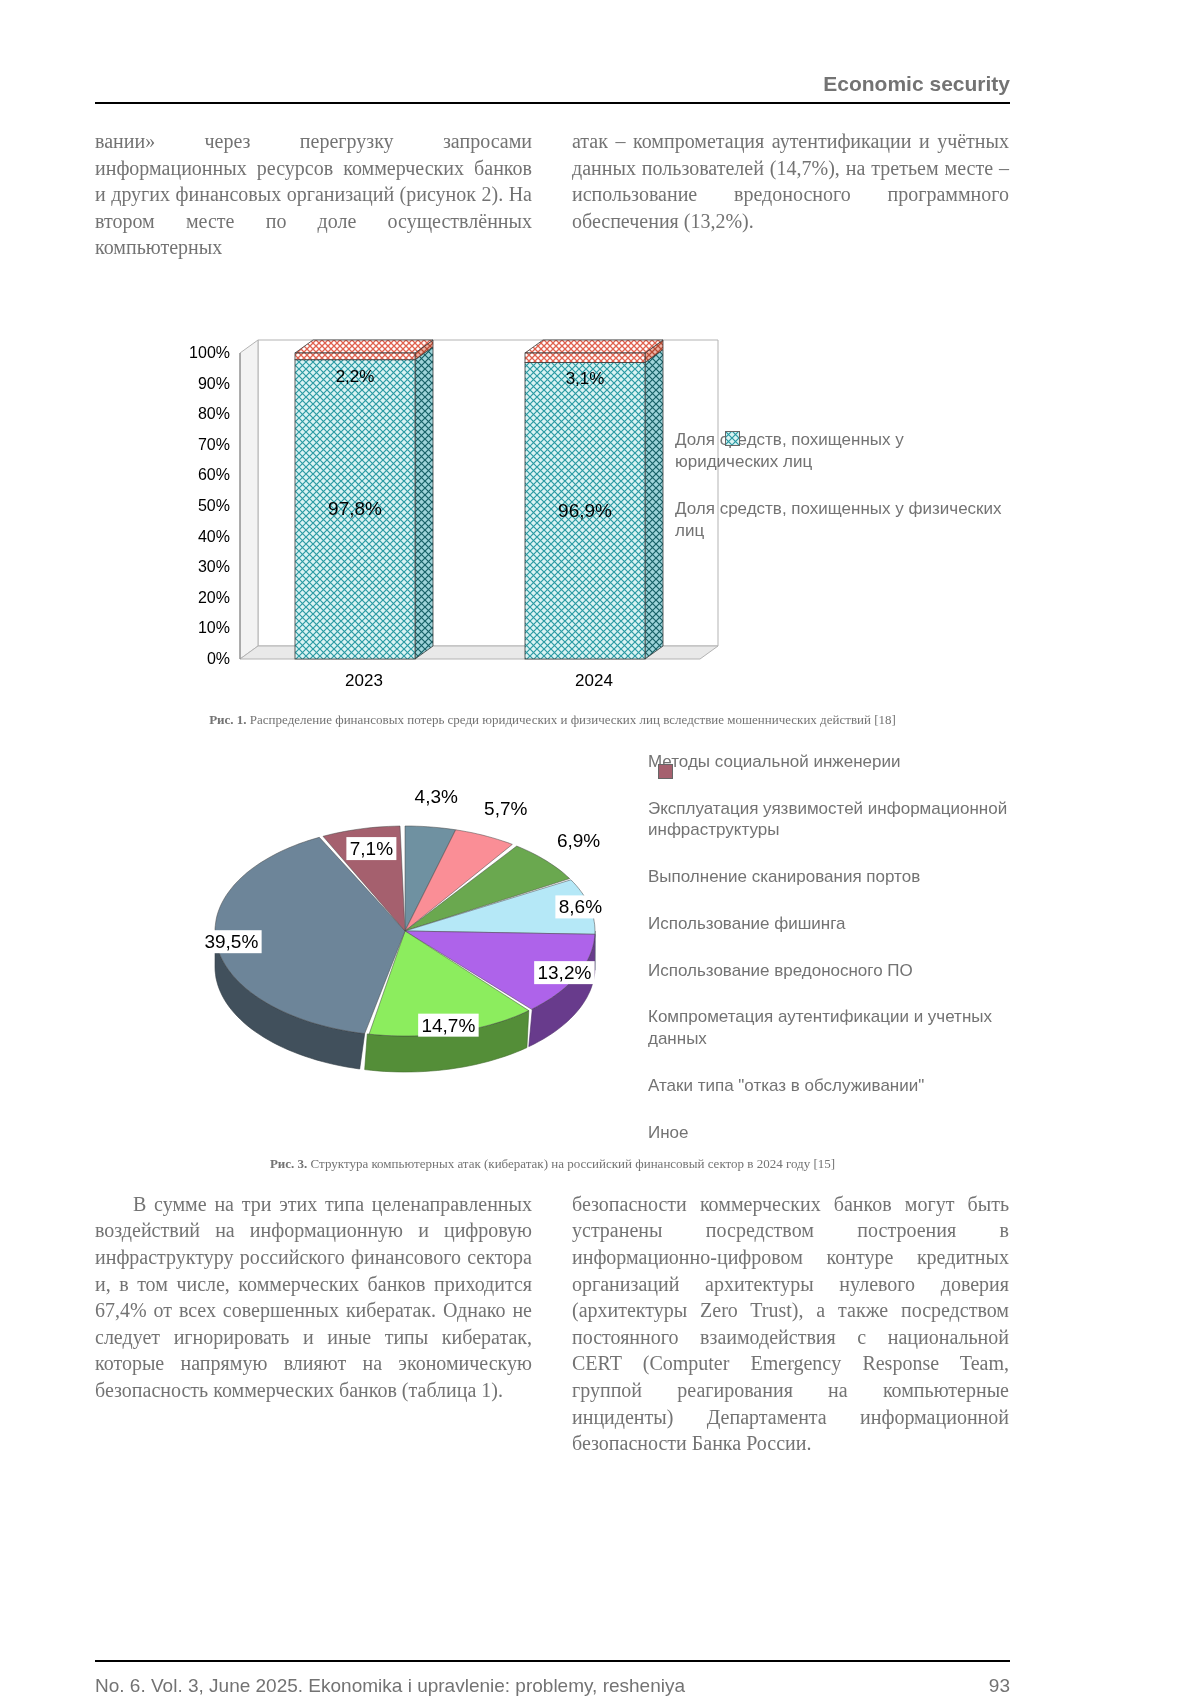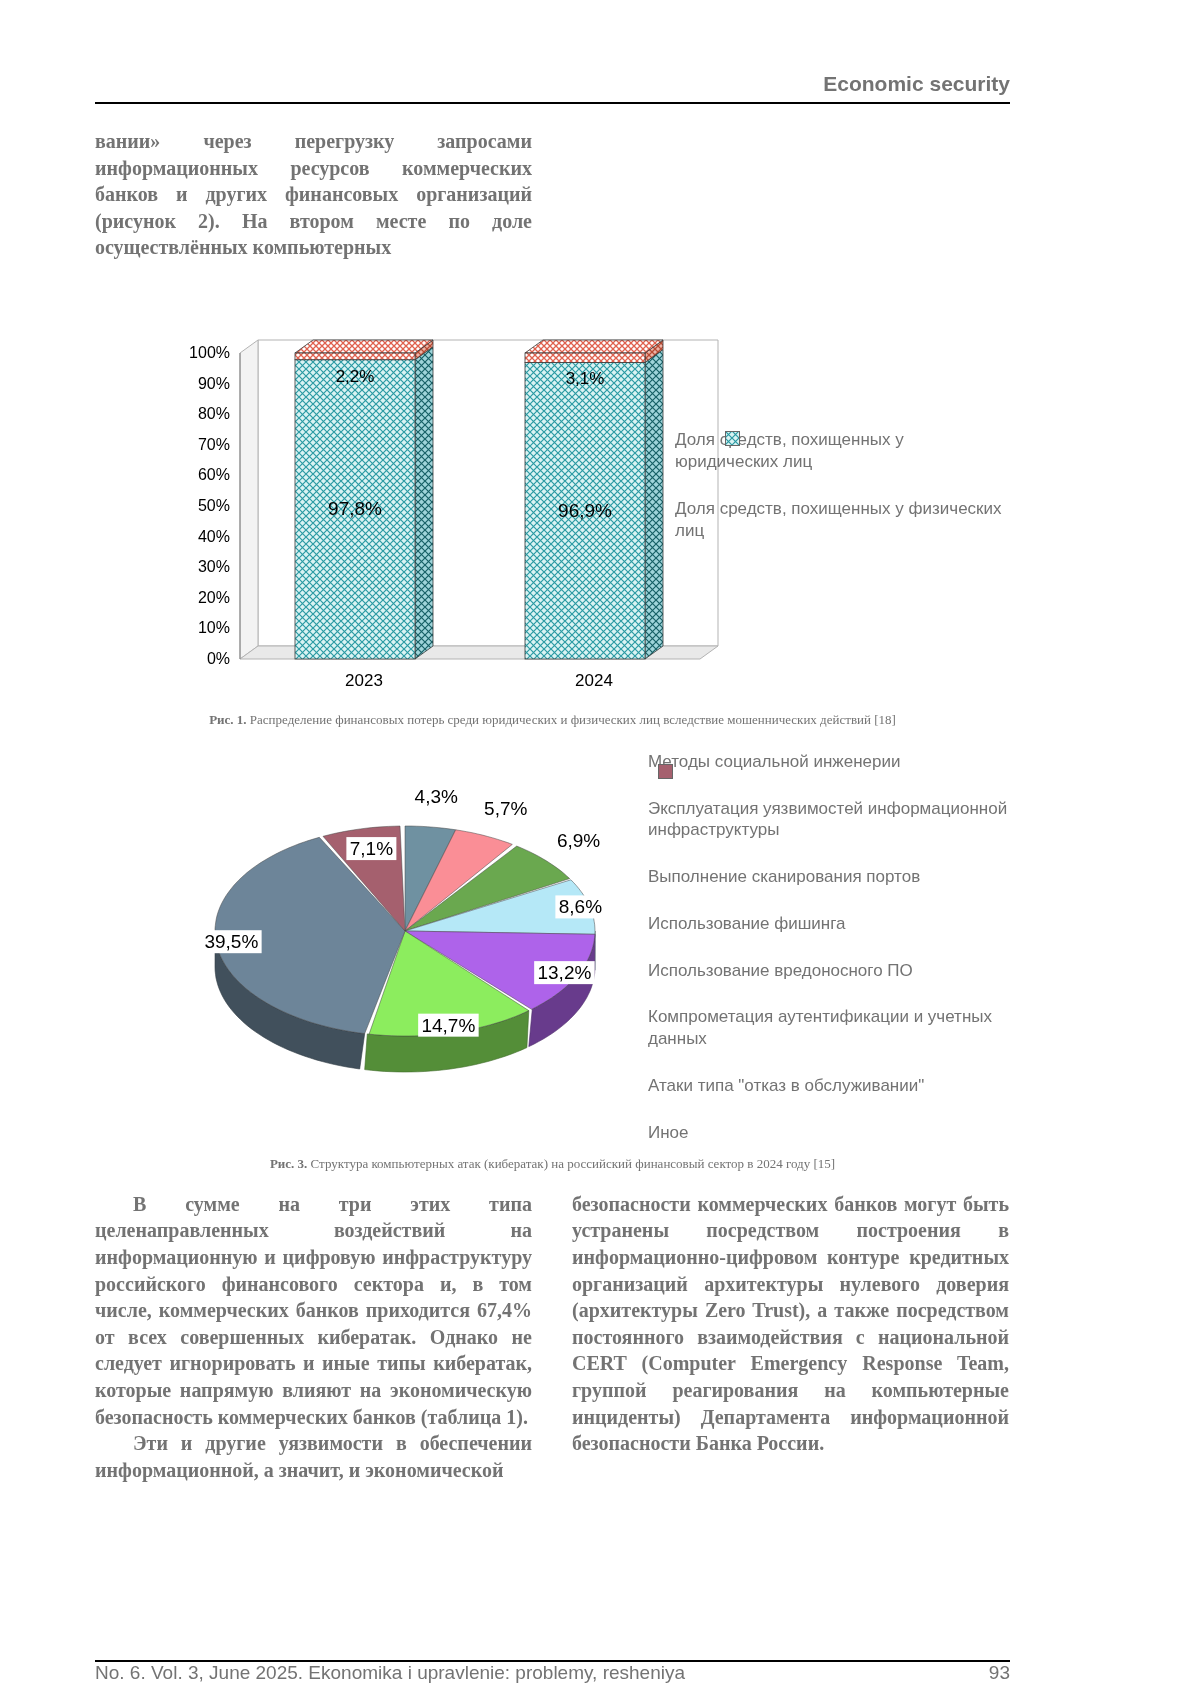--- a/index.html
+++ b/index.html
@@ -11,21 +11,21 @@
   .content { margin-left:95px; width:915px; }
 
   
   .header { padding-top:72px; border-bottom:2px solid #000; padding-bottom:6px; }
   .header-title {
     text-align:right; font-family:"Liberation Sans", sans-serif;
     font-weight:bold; font-size:21px;
   }
 
   
-  .cols { display:flex; gap:40px; margin-top:24px;font-weight:bold; }
+  .cols { display:flex; gap:40px; margin-top:24px; }
   .col { width:437px; text-align:justify; font-size:20px; line-height:1.33; hyphens:auto; }
   .col p { text-align:justify; }
   .col p.indent { text-indent:38px; }
 
   
   .fig1 { position:relative; margin-top:10px; height:432px; }
   .fig1 svg { position:absolute; left:50px; top:0; }
   .fig-legend {
     position:absolute; right:0; width:335px;
     font-family:"Liberation Sans", sans-serif; font-size:17px; line-height:1.28;
@@ -46,38 +46,41 @@
   .fig2 svg { position:absolute; left:10px; top:10px; }
   .fig2 .fig-legend { top:2px; width:362px; }
   .fig2 .legend-item { margin-bottom:25px;align-items:flex-end; }
   .fig2 .legend-item .sw { margin-top:3px; }
 
   .body-cols { margin-top:18px; }
 
   
   .footer {
     position:absolute; left:95px; top:1660px; width:915px;
-    border-top:2px solid #000; 
+    border-top:2px solid #000; padding-top:13px;
     display:flex; justify-content:space-between;
     font-family:"Liberation Sans", sans-serif; font-size:19px;
   }
 </style>
 </head>
 <body>
 
 <div class="page">
   <div class="content">
 
     <div class="header">
       <div class="header-title">Economic security</div>
     </div>
 
     <div class="cols">
       <div class="col">
         <p>вании» через перегрузку запросами информационных ресурсов коммерческих банков и других финансовых организаций (рисунок 2). На втором месте по доле осуществлённых компьютерных</p>
+      </div>
+      <div class="col">
+        <p>атак – компрометация аутентификации и учётных данных пользователей (14,7%), на третьем месте – использование вредоносного программного обеспечения (13,2%).</p>
       </div>
     </div>
 
     <div class="fig1">
       <svg id="fig1-svg" width="590" height="432">
         <defs>
           <pattern id="patTeal" width="7" height="7" patternUnits="userSpaceOnUse">
             <rect width="7" height="7" fill="#daf3f3"></rect>
             <path d="M0 0L7 7M7 0L0 7" stroke="#2a9aa3" stroke-width="1.2"></path>
           </pattern>
@@ -233,21 +236,20 @@
     </div>
 
     <div class="caption">
       <b>Рис. 3.</b>
       <span>Структура компьютерных атак (кибератак) на российский финансовый сектор в 2024 году [15]</span>
     </div>
 
     <div class="cols body-cols">
       <div class="col">
         <p class="indent">В сумме на три этих типа целенаправленных воздействий на информационную и цифровую инфраструктуру российского финансового сектора и, в том числе, коммерческих банков приходится 67,4% от всех совершенных кибератак. Однако не следует игнорировать и иные типы кибератак, которые напрямую влияют на экономическую безопасность коммерческих банков (таблица 1).</p>
-        <p class="indent">Эти и другие уязвимости в обеспечении информационной, а значит, и экономической</p>
       </div>
       <div class="col">
         <p>безопасности коммерческих банков могут быть устранены посредством построения в информационно-цифровом контуре кредитных организаций архитектуры нулевого доверия (архитектуры Zero Trust), а также посредством постоянного взаимодействия с национальной CERT (Computer Emergency Response Team, группой реагирования на компьютерные инциденты) Департамента информационной безопасности Банка России.</p>
       </div>
     </div>
 
   </div>
 
   <div class="footer">
     <span>No. 6. Vol. 3, June 2025. Ekonomika i upravlenie: problemy, resheniya</span>

